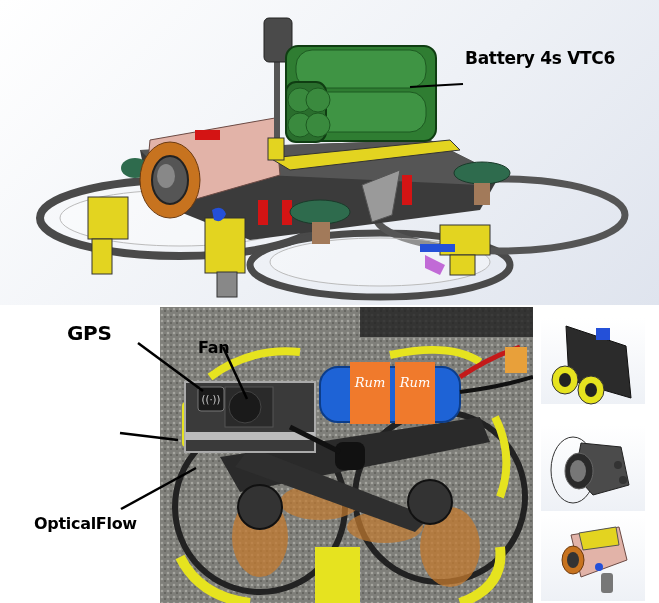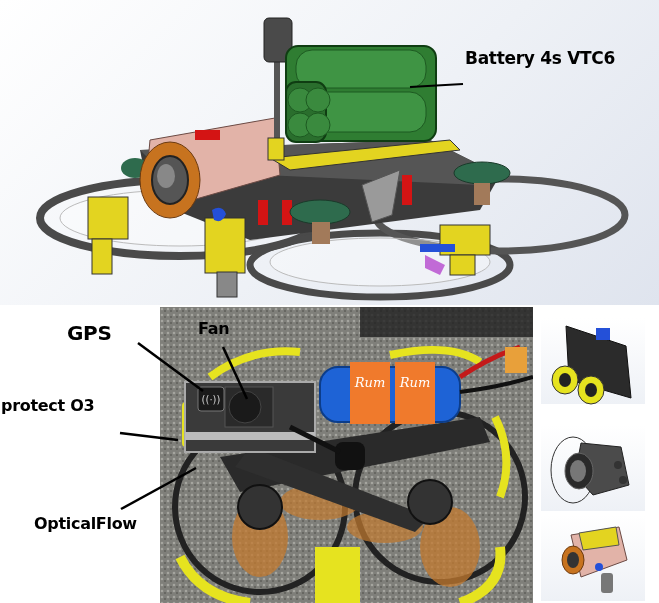--- a/index.html
+++ b/index.html
@@ -154,23 +154,22 @@
   </svg>
 </div>
 
 <svg width="659" height="603">
   <line x1="138" y1="343" x2="203" y2="391" stroke="#000" stroke-width="2.5"></line>
   <line x1="120" y1="433" x2="178" y2="440" stroke="#000" stroke-width="2.5"></line>
   <line x1="121" y1="509" x2="196" y2="468" stroke="#000" stroke-width="2.5"></line>
 </svg>
 
 <div class="label" style="left:67px; top:321px; font-size:20px;">GPS</div>
-<div class="label" style="left:198px; top:319px; font-size:16px;">Fan</div>
+<div class="label" style="left:198px; top:338px; font-size:16px;">Fan</div>
 <div class="label" style="left:1px; top:392px; font-size:16px; line-height:27px;">
-  <div>protect O3</div>
 </div>
 <div class="label" style="left:10px; top:514px; font-size:16px;margin-left:24px;">OpticalFlow</div>
 
 <div class="thumb" style="top:318px;">
   <svg width="104" height="86">
     <polygon points="25,8 85,28 90,80 28,62" fill="#2b2b2b" stroke="#111"></polygon>
     <rect x="55" y="10" width="14" height="12" fill="#2450d8"></rect>
     <ellipse cx="24" cy="62" rx="13" ry="14" fill="#e6e31f" stroke="#333"></ellipse>
     <ellipse cx="24" cy="62" rx="6" ry="7" fill="#222"></ellipse>
     <ellipse cx="50" cy="72" rx="13" ry="14" fill="#e6e31f" stroke="#333"></ellipse>

